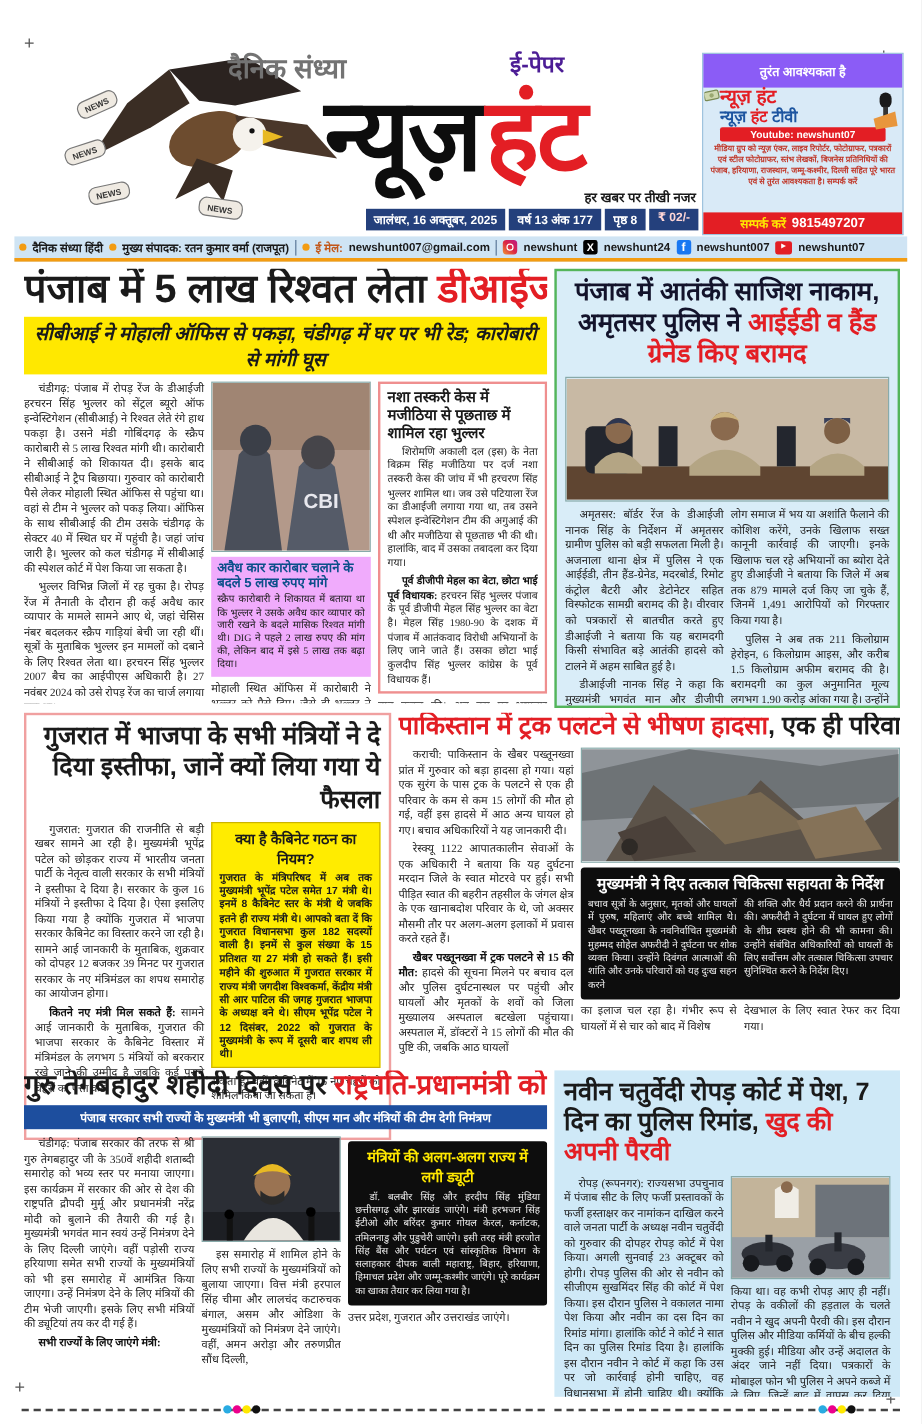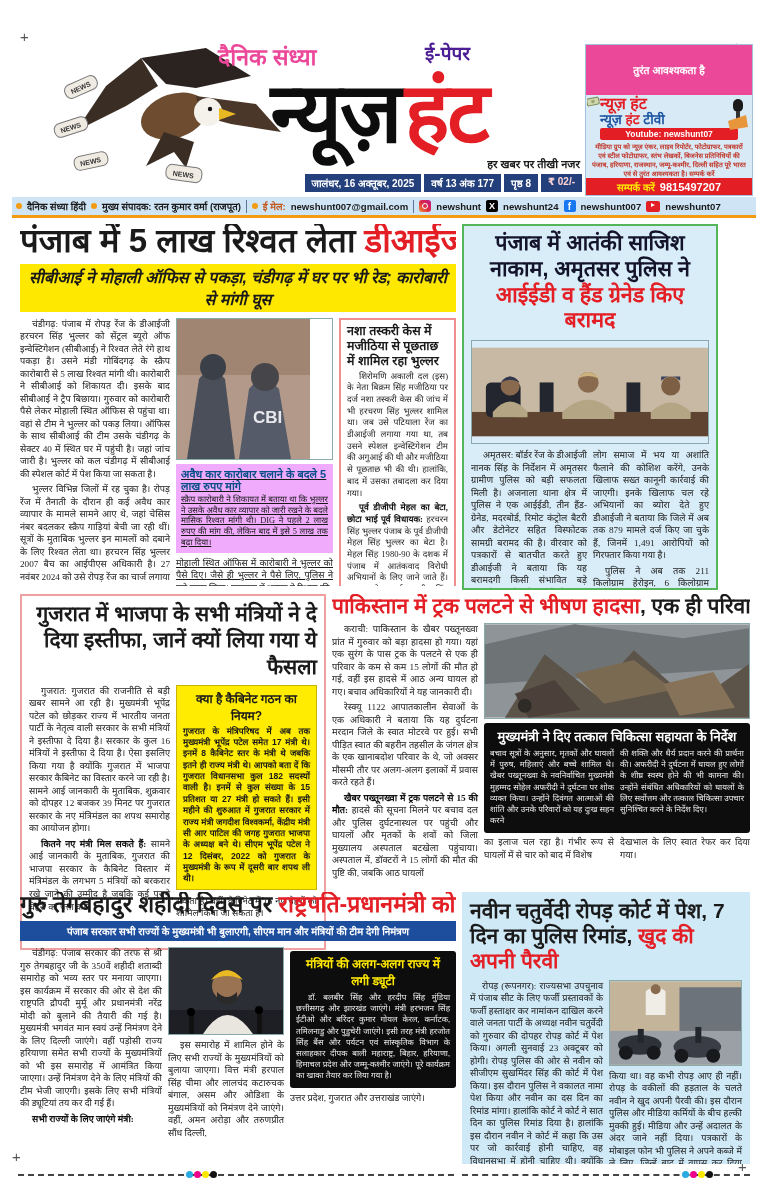--- a/index.html
+++ b/index.html
@@ -3,33 +3,33 @@
 <meta charset="utf-8">
 <style>
   html,body{margin:0;padding:0;background:#e9e9e9;}
   .page{position:relative;width:768px;height:1187px;margin:0 auto;background:#fff;overflow:hidden;
         font-family:"Liberation Sans","DejaVu Sans",sans-serif;color:#1a1a1a;}
   .reg{position:absolute;font-size:15px;color:#555;font-weight:400;}
   
   .eagle{position:absolute;left:46px;top:46px;width:240px;height:148px;}
   .mast{position:absolute;left:176px;top:40px;width:406px;}
   .mast-row1{display:flex;justify-content:space-between;align-items:flex-start;padding:0 112px 0 14px;}
-  .daily{font-size:23px;font-weight:900;color:#ec4899;margin-left:28px;}
+  .daily{font-size:23px;font-weight:900;color:#737373;}
   .epaper{font-size:19px;font-weight:900;color:#4c1d95;}
   .mast-title{text-align:center;line-height:0.95;margin-top:2px;white-space:nowrap;}
   .t-black{font-size:84px;font-weight:900;color:#0d0d0d;letter-spacing:-2px;}
   .t-red{font-size:84px;font-weight:900;color:#e31e24;letter-spacing:-2px;}
   .tagline{text-align:right;font-size:11px;font-weight:700;color:#1a1a1a;margin:2px 2px 3px 0;}
   .datebar{display:flex;justify-content:flex-end;gap:3px;}
   .datebar span{background:#24407c;color:#fff;font-size:10px;font-weight:700;padding:2px 7px;}
   .datebar .price{background:#24407c;color:#ffd6d6;}
   
   .ad{position:absolute;left:585px;top:44px;width:166px;height:150px;background:#d9eaf7;
       border:1px solid #9fc3de;display:flex;flex-direction:column;overflow:hidden;}
-  .ad-head{background:#ec4899;color:#fff;font-size:10.5px;font-weight:700;text-align:center;padding:18px 0;}
+  .ad-head{background:#8b5cf6;color:#fff;font-size:10.5px;font-weight:700;text-align:center;padding:7px 0;}
   .ad-brandwrap{position:relative;padding:1px 26px 0 14px;}
   .ad-brand1{font-size:16px;font-weight:900;color:#e31e24;line-height:1.05;}
   .ad-brand2{font-size:13.5px;font-weight:900;line-height:1.05;}
   .ad-brand2 .b{color:#1d55a0;} .ad-brand2 .r{color:#e31e24;}
   .ad-mic{position:absolute;right:2px;top:2px;width:26px;height:34px;}
   .ad-note{position:absolute;left:1px;top:1px;width:13px;height:12px;}
   .ad-yt{background:#e31e24;color:#fff;font-size:8.5px;font-weight:700;text-align:center;
          margin:1px 14px 2px 14px;padding:1px 0;border-radius:2px;}
   .ad-body{font-size:6.7px;font-weight:700;color:#c0392b;text-align:center;line-height:1.35;padding:0 5px;flex:1;}
   .ad-contact{background:#e31e24;display:flex;justify-content:center;gap:5px;align-items:center;padding:2px 0;}
@@ -199,21 +199,21 @@
 
   <section class="sec" style="left:20px;top:224px;width:436px;height:362px;">
     <h1 class="a1-hl"><span>पंजाब में 5 लाख रिश्वत लेता </span><span class="red">डीआईजी गिरफ्तार</span></h1>
     <div class="a1-sub">सीबीआई ने मोहाली ऑफिस से पकड़ा, चंडीगढ़ में घर पर भी रेड; कारोबारी से मांगी घूस</div>
     <div class="cols">
       <div style="width:150px;flex:0 0 auto;">
         <p class="bt"><span class="ind"></span><span>चंडीगढ़: पंजाब में रोपड़ रेंज के डीआईजी हरचरन सिंह भुल्लर को सेंट्रल ब्यूरो ऑफ इन्वेस्टिगेशन (सीबीआई) ने रिश्वत लेते रंगे हाथ पकड़ा है। उसने मंडी गोबिंदगढ़ के स्क्रैप कारोबारी से 5 लाख रिश्वत मांगी थी। कारोबारी ने सीबीआई को शिकायत दी। इसके बाद सीबीआई ने ट्रैप बिछाया। गुरुवार को कारोबारी पैसे लेकर मोहाली स्थित ऑफिस से पहुंचा था। वहां से टीम ने भुल्लर को पकड़ लिया। ऑफिस के साथ सीबीआई की टीम उसके चंडीगढ़ के सेक्टर 40 में स्थित घर में पहुंची है। जहां जांच जारी है। भुल्लर को कल चंडीगढ़ में सीबीआई की स्पेशल कोर्ट में पेश किया जा सकता है।</span></p>
         <p class="bt"><span class="ind"></span><span>भुल्लर विभिन्न जिलों में रह चुका है। रोपड़ रेंज में तैनाती के दौरान ही कई अवैध कार व्यापार के मामले सामने आए थे, जहां चेसिस नंबर बदलकर स्क्रैप गाड़ियां बेची जा रही थीं। सूत्रों के मुताबिक भुल्लर इन मामलों को दबाने के लिए रिश्वत लेता था। हरचरन सिंह भुल्लर 2007 बैच का आईपीएस अधिकारी है। 27 नवंबर 2024 को उसे रोपड़ रेंज का चार्ज लगाया गया था।</span></p>
 
       </div>
-      <div style="width:157px;flex:0 0 auto;text-decoration:underline;">
+      <div style="width:133px;flex:0 0 auto;">
         <div class="photo" style="height:140px;">
           <svg viewBox="0 0 133 140" width="133" height="140">
             <rect width="133" height="140" fill="#b3998a"></rect>
             <rect x="0" y="0" width="133" height="56" fill="#a08573"></rect>
             <path d="M10 140 L22 60 Q34 44 48 60 L58 140 Z" fill="#4a4f5a"></path>
             <circle cx="36" cy="48" r="13" fill="#3b3f48"></circle>
             <path d="M62 140 L72 70 Q86 52 102 70 L114 140 Z" fill="#555b68"></path>
             <circle cx="88" cy="58" r="14" fill="#46454a"></circle>
             <text x="76" y="104" font-size="17" font-weight="bold" fill="#e8e8ee">CBI</text>
           </svg>
@@ -228,21 +228,21 @@
         <div class="redbox">
           <h3>नशा तस्करी केस में मजीठिया से पूछताछ में शामिल रहा भुल्लर</h3>
           <p class="bt" style="font-size:8.6px;"><span class="ind"></span><span>शिरोमणि अकाली दल (इस) के नेता बिक्रम सिंह मजीठिया पर दर्ज नशा तस्करी केस की जांच में भी हरचरण सिंह भुल्लर शामिल था। जब उसे पटियाला रेंज का डीआईजी लगाया गया था, तब उसने स्पेशल इन्वेस्टिगेशन टीम की अगुआई की थी और मजीठिया से पूछताछ भी की थी। हालांकि, बाद में उसका तबादला कर दिया गया।</span></p>
           <p class="bt" style="font-size:8.6px;margin-bottom:0;"><span class="ind"></span><span class="lead">पूर्व डीजीपी मेहल का बेटा, छोटा भाई पूर्व विधायक: </span><span>हरचरन सिंह भुल्लर पंजाब के पूर्व डीजीपी मेहल सिंह भुल्लर का बेटा है। मेहल सिंह 1980-90 के दशक में पंजाब में आतंकवाद विरोधी अभियानों के लिए जाने जाते हैं। उसका छोटा भाई कुलदीप सिंह भुल्लर कांग्रेस के पूर्व विधायक हैं।</span></p>
         </div>
         <p class="bt" style="margin-top:4px;">बात कबूल की। अब उस पर भ्रष्टाचार निवारण अधिनियम की धाराओं के तहत मामला दर्ज किया गया है।</p>
       </div>
     </div>
   </section>
 
-  <section class="sec a2" style="left:462px;top:224px;width:256px;height:366px;">
+  <section class="sec a2" style="left:462px;top:224px;width:288px;height:366px;">
     <h2 class="a2-hl"><span>पंजाब में आतंकी साजिश नाकाम, अमृतसर पुलिस ने </span><span class="red">आईईडी व हैंड ग्रेनेड किए बरामद</span></h2>
     <div class="photo" style="height:102px;margin-bottom:5px;">
       <svg viewBox="0 0 272 102" width="100%" height="102">
         <rect width="272" height="102" fill="#c8b9a4"></rect>
         <rect x="0" y="74" width="272" height="28" fill="#5f4531"></rect>
         <rect x="16" y="40" width="40" height="40" rx="6" fill="#23262e"></rect>
         <path d="M24 74 Q44 50 64 74 L64 80 L24 80 Z" fill="#b4a584"></path>
         <circle cx="44" cy="44" r="11" fill="#8a6a4e"></circle>
         <path d="M33 40 Q44 26 55 40 Q44 34 33 40" fill="#2e3650"></path>
         <path d="M104 74 Q134 46 164 74 L164 82 L104 82 Z" fill="#b4a584"></path>

